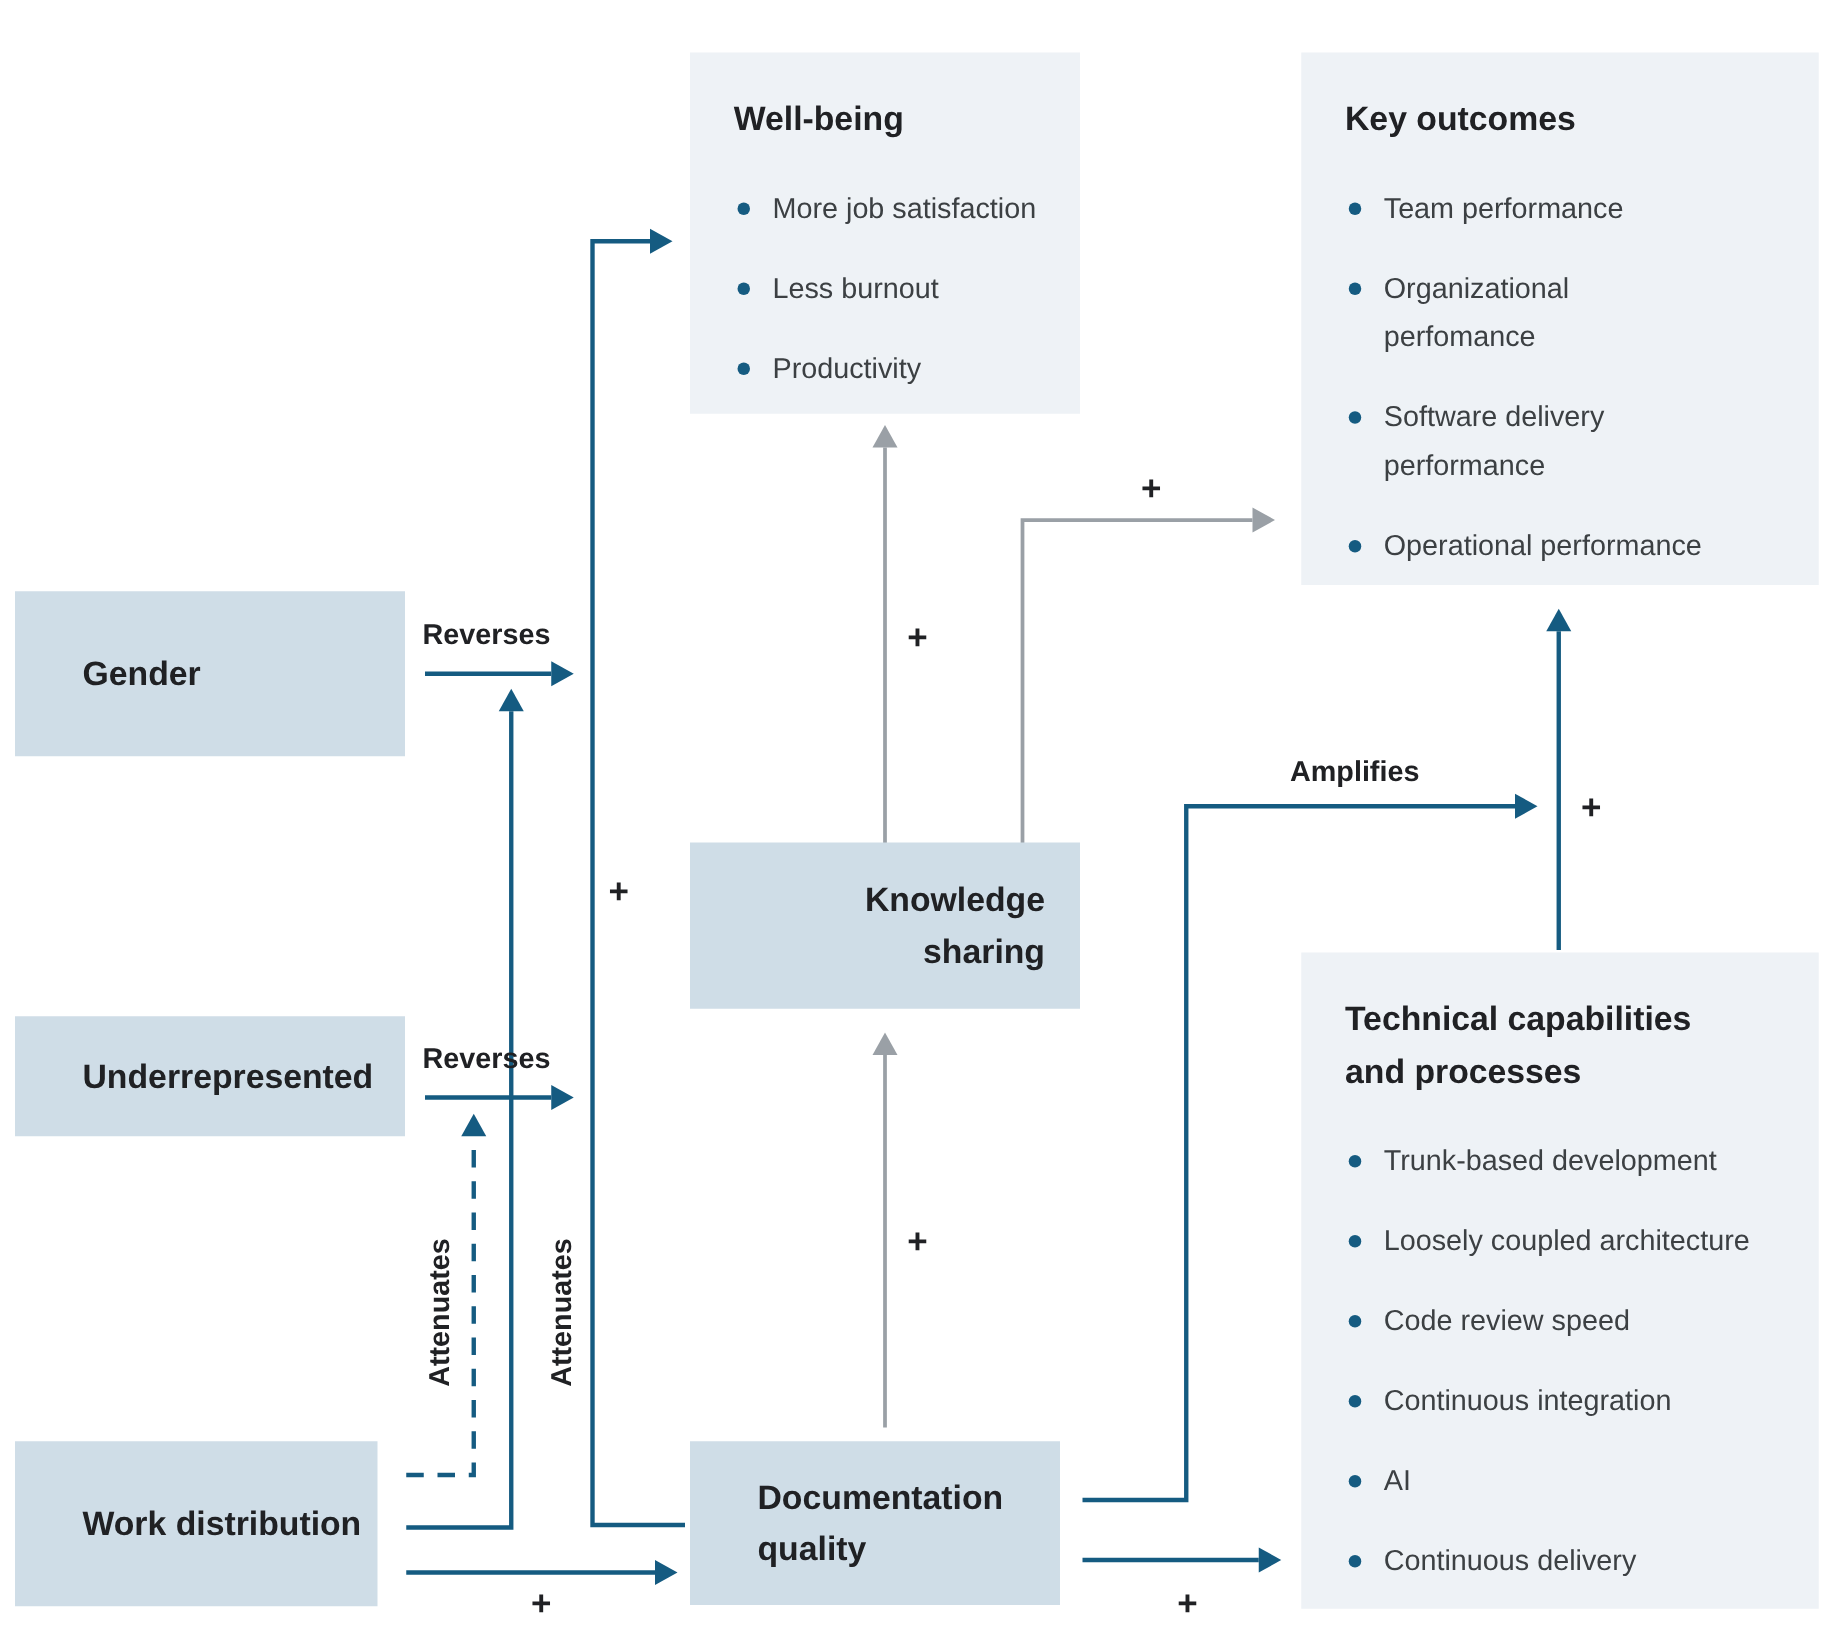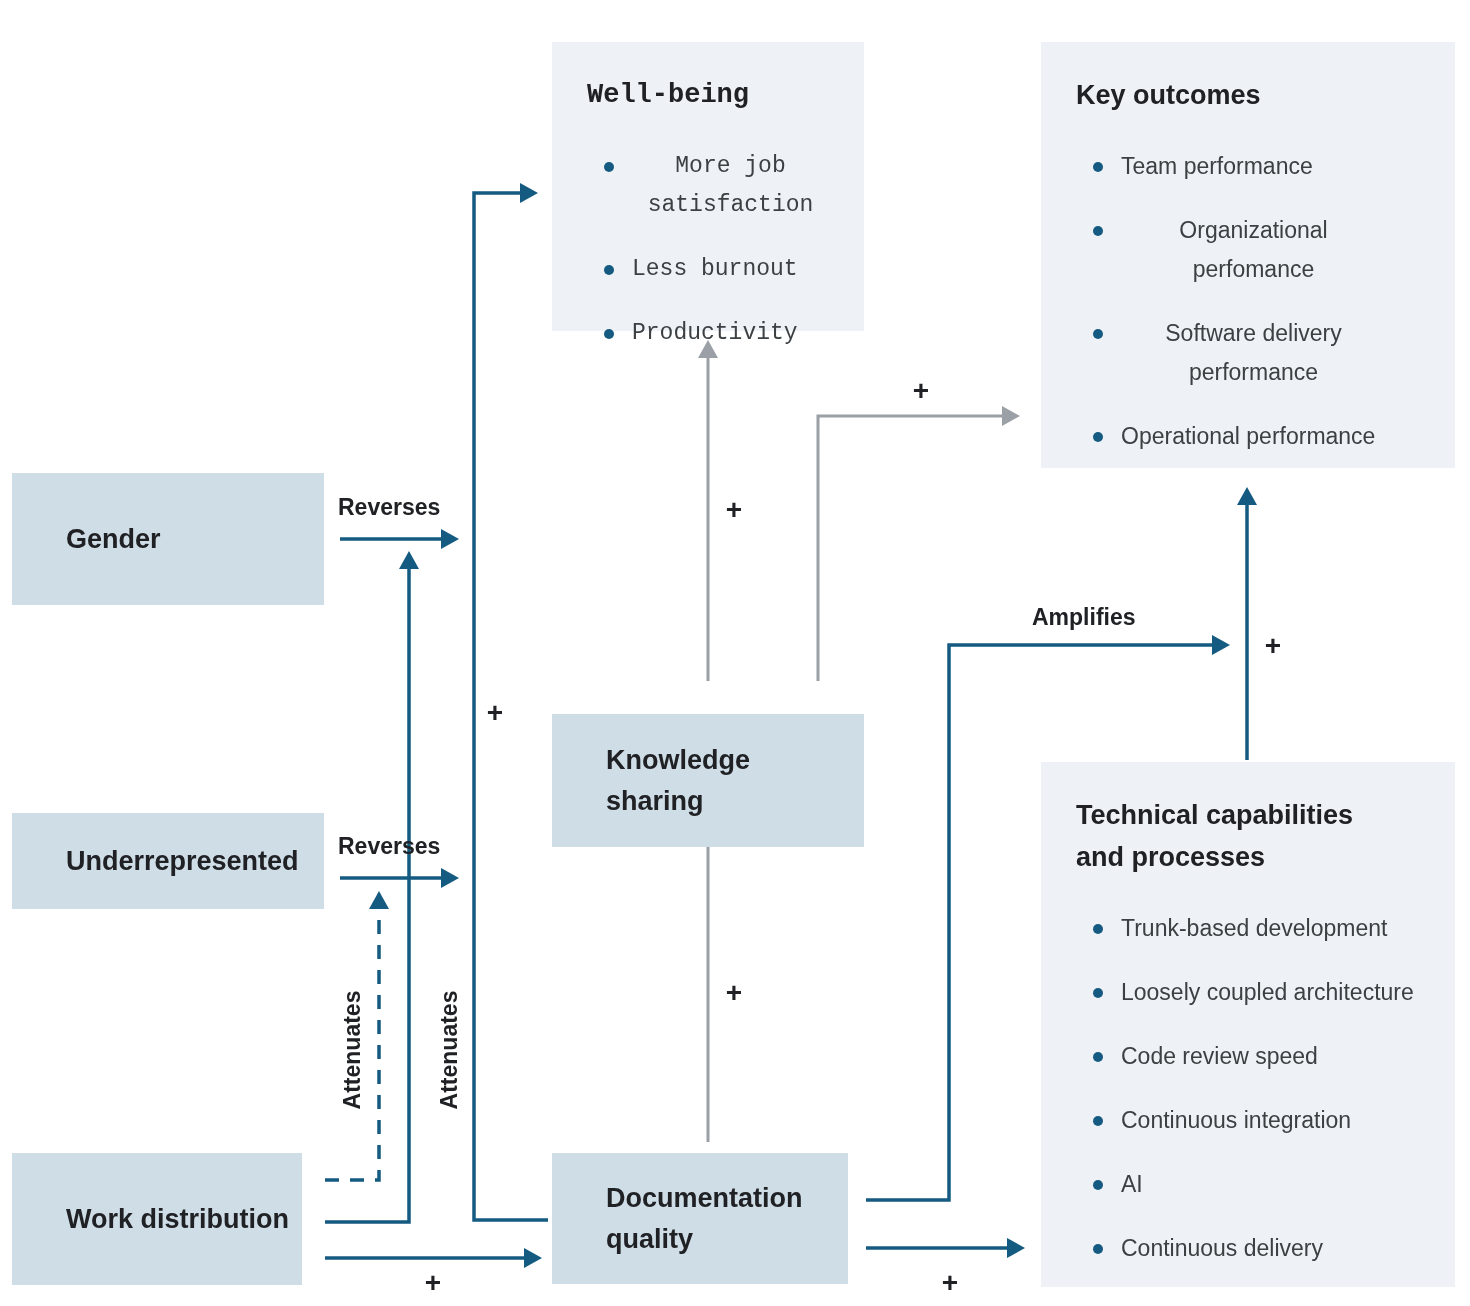--- a/index.html
+++ b/index.html
@@ -18,36 +18,36 @@
   svg.wires{position:absolute;left:0;top:0;pointer-events:none;}
   .node{
     position:absolute;background:var(--blue-box);box-sizing:border-box;
     display:flex;align-items:center;padding-left:54px;
     font-size:27px;font-weight:700;color:var(--ink);line-height:1.5;
   }
   .node span{display:block;}
   .node-gender{left:12px;top:473px;width:312px;height:132px;}
   .node-underrepresented{left:12px;top:813px;width:312px;height:96px;}
   .node-work{left:12px;top:1153px;width:290px;height:132px;}
-  .node-knowledge{left:552px;top:714px;width:312px;height:133px;}
+  .node-knowledge{left:552px;top:674px;width:312px;height:133px;text-align:right;}
   .node-knowledge span{width:230px;}
   .node-documentation{left:552px;top:1153px;width:296px;height:131px;}
   .node-documentation span{width:230px;}
   .panel{
     position:absolute;background:var(--panel);box-sizing:border-box;
     padding:33px 18px 18px 35px;
   }
   .panel h2{
     margin:0 0 30px 0;font-size:27px;font-weight:700;color:var(--ink);
     line-height:1.55;max-width:310px;
   }
-  .panel ul{list-style:none;margin:17px;padding:0;text-align:center;}
+  .panel ul{list-style:none;margin:3px;padding:0;}
   .panel li{display:flex;margin-bottom:25px;font-size:23px;color:var(--body);line-height:39px;}
   .panel li .dot{width:10px;height:10px;border-radius:50%;background:var(--accent);margin:15px 18px 0 0;flex:none;}
-  .panel-wellbeing{left:552px;top:42px;width:312px;height:289px;font-family:Liberation Mono, monospace;}
+  .panel-wellbeing{left:552px;top:42px;width:312px;height:289px;}
   .panel-keyoutcomes{left:1041px;top:42px;width:414px;height:426px;}
   .panel-keyoutcomes li span.txt{max-width:265px;}
   .panel-technical{left:1041px;top:762px;width:414px;height:525px;}
   .edge-label{
     position:absolute;font-size:23px;font-weight:700;color:var(--ink);white-space:nowrap;
   }
   .edge-label.vertical{transform:translate(-50%,-50%) rotate(-90deg);}
   .plus{
     position:absolute;font-size:28px;font-weight:700;color:var(--ink);
     transform:translate(-50%,-50%);line-height:1;

